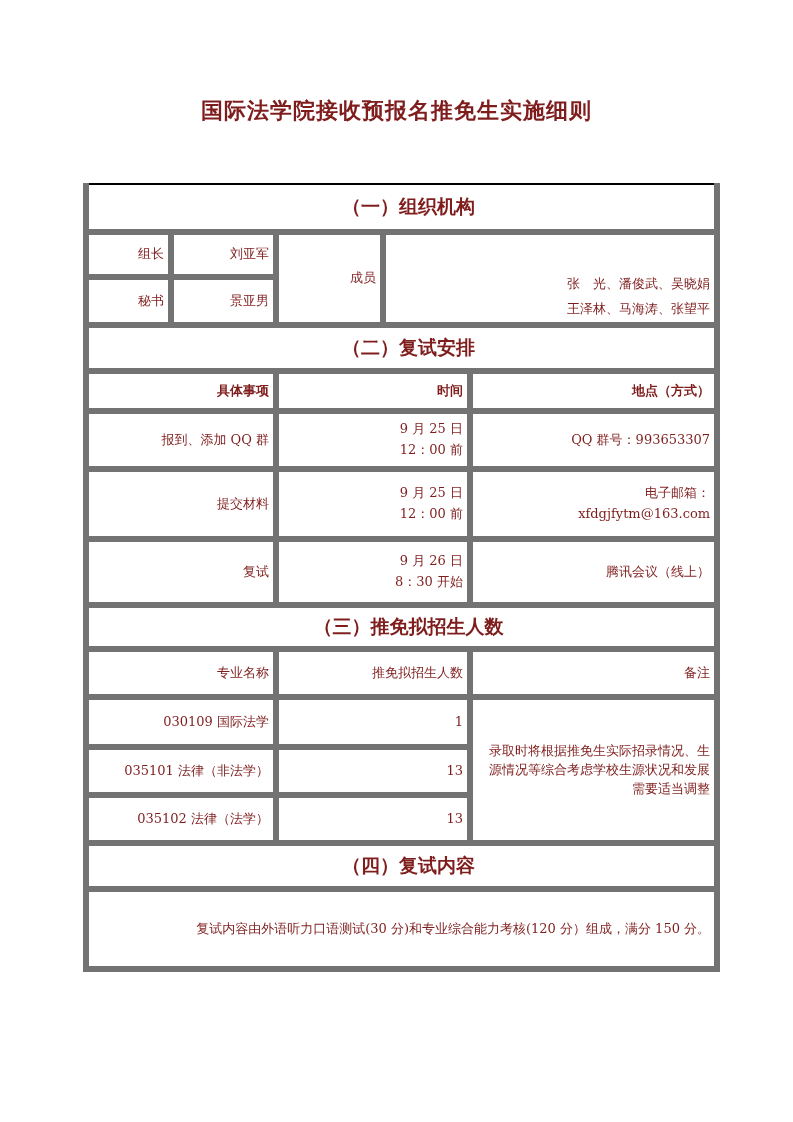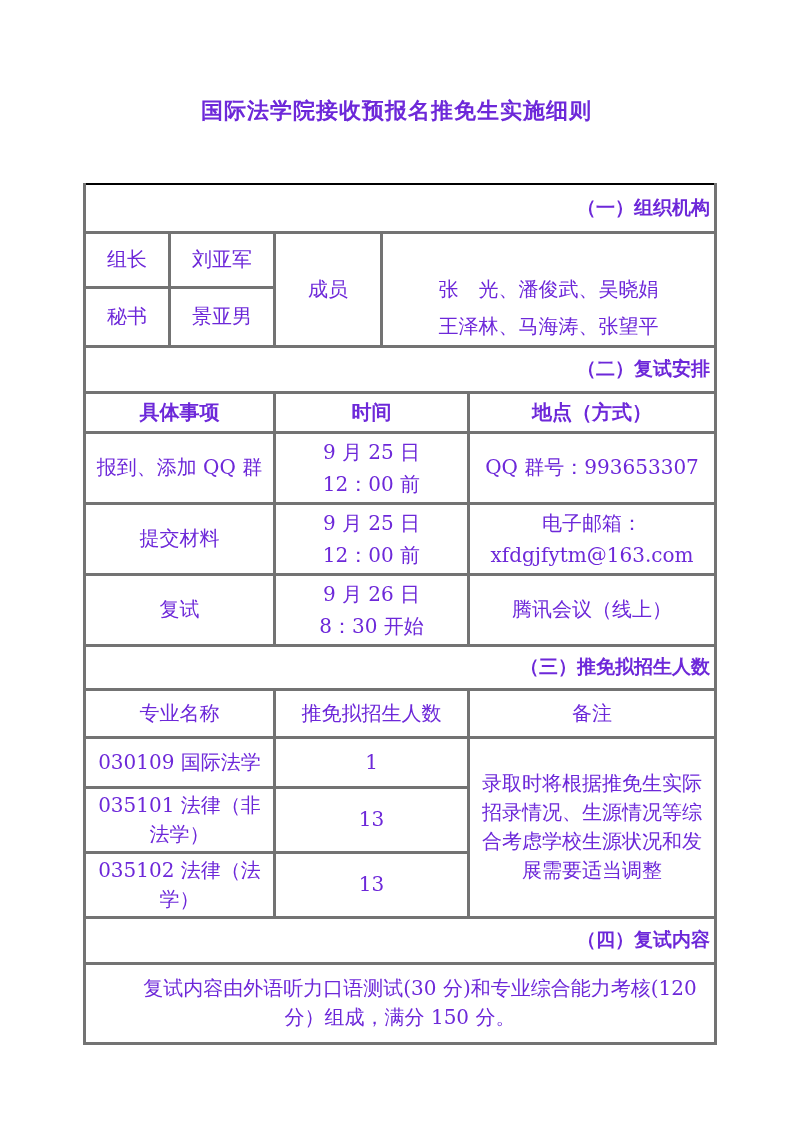--- a/index.html
+++ b/index.html
@@ -1,20 +1,20 @@
 <!DOCTYPE html>
 <html><head>
 <meta charset="utf-8">
 <style>
   html,body { margin:0; padding:0; background:#ffffff; }
   .page {
     position:relative;
     width:793px; height:1122px;
     background:#ffffff;
-    color:#6d28d9;
+    color:#7f1d1d;
     font-family:"DejaVu Serif", serif;
     overflow:hidden;
   }
   .doc-title {
     position:absolute;
     top:96px; left:0; width:100%;
     margin:0;
     text-align:center;
     font-size:22px;
     font-weight:bold;
@@ -23,32 +23,32 @@
   }
   table.rules {
     position:absolute;
     left:83px; top:183px;
     width:631px;
     border-collapse:collapse;
     table-layout:fixed;
     border:2px solid #000;
   }
   table.rules td {
-    border:3px solid #737373;
-    font-size:20px;
-    text-align:center;
+    border:6px solid #737373;
+    font-size:13px;
+    text-align:right;
     vertical-align:middle;
     padding:2px 4px;
     line-height:1.45;
     word-break:break-all;
   }
   tr.section-row td {
     border-top:2px solid #000;
     border-bottom:2px solid #000;
-    text-align:right;
+    text-align:center;
     padding-left:18px;
     font-family:"DejaVu Sans", sans-serif;
     font-weight:bold;
     font-size:19px;
     margin-top:28px;
   }
   td.colhead-bold {
     font-family:"DejaVu Sans", sans-serif;
     font-weight:bold;
     font-size:17px;

